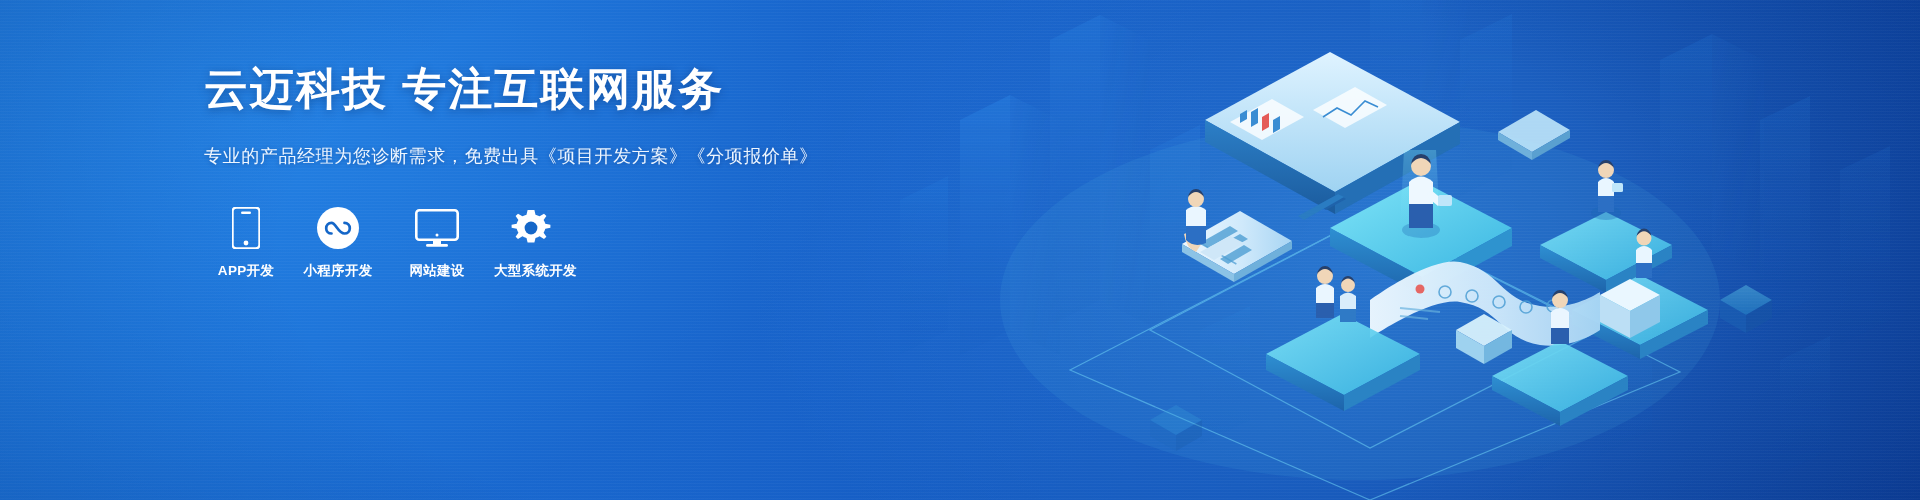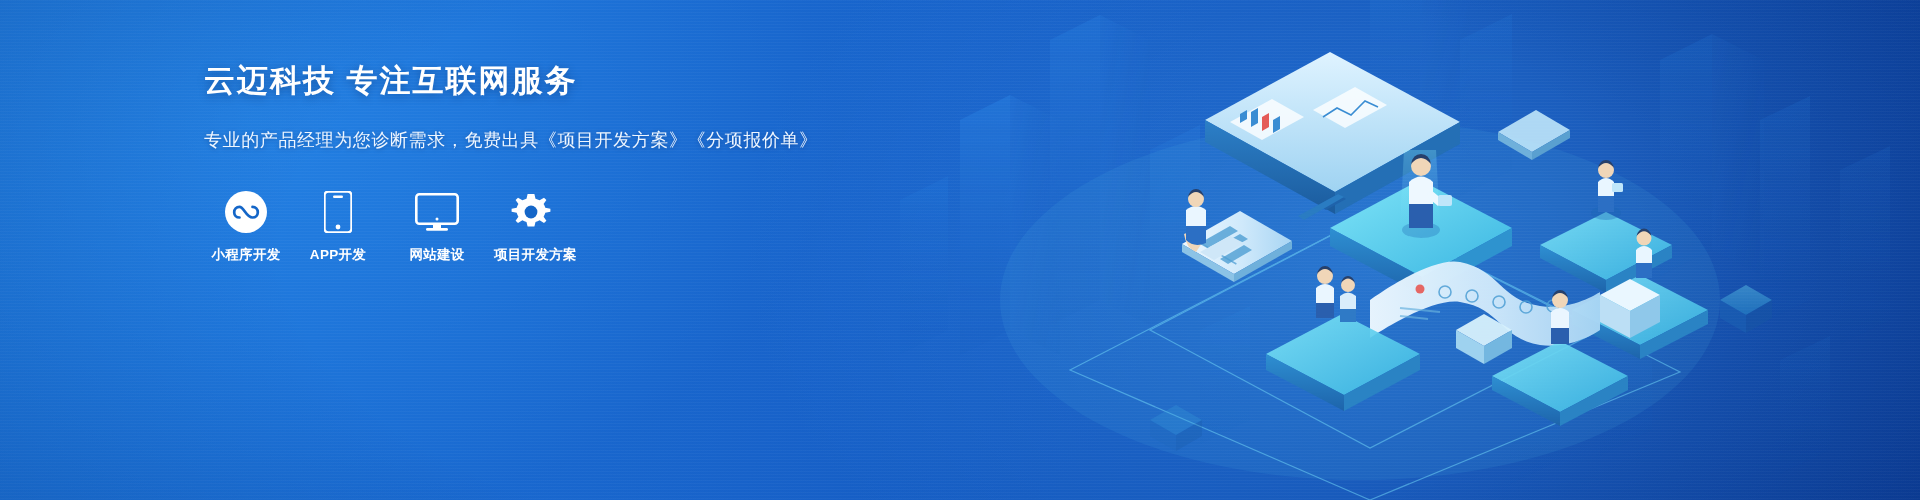--- a/index.html
+++ b/index.html
@@ -28,21 +28,21 @@
   .vignette {
     position:absolute; inset:0;
     background:radial-gradient(ellipse 1500px 700px at 50% 50%, rgba(0,0,0,0) 45%, rgba(4,32,86,0.30) 100%);
     pointer-events:none;
   }
 
   
   .copy { position:absolute; left:204px; top:62px; width:900px; z-index:6; }
 
   .headline {
-    font-size:31px; font-weight:bold; color:#ffffff;
+    font-size:44px; font-weight:bold; color:#ffffff;
     letter-spacing:2px; line-height:1.22;
     text-shadow:0 2px 8px rgba(3,33,86,0.38);
     white-space:nowrap;
   }
   .sub { margin-top:26px; }
   .sub-line {
     font-size:18px; color:#eef6ff; line-height:1.64;
     letter-spacing:0.6px; white-space:nowrap;
     text-shadow:0 1px 4px rgba(4,38,96,0.35);
   }
@@ -320,37 +320,37 @@
     <div class="headline">云迈科技 专注互联网服务</div>
 
     <div class="sub">
       <div class="sub-line">专业的产品经理为您诊断需求，免费出具《项目开发方案》《分项报价单》</div>
     </div>
 
     <div class="services">
 
       <div class="svc">
         <div class="svc-ic">
-          <svg width="42" height="42" viewBox="0 0 42 42">
-            <circle cx="21" cy="21" r="21" fill="#fff"></circle>
-            <path d="M14.5,26.5 c-3.2,0 -5.3,-2.3 -5.3,-5.3 c0,-3 2.1,-5.3 5.3,-5.3 c4.6,0 6.5,10.6 13,10.6 c3.2,0 5.3,-2.3 5.3,-5.3 c0,-3 -2.1,-5.3 -5.3,-5.3" fill="none" stroke="#1466c8" stroke-width="2.7" stroke-linecap="round"></path>
-          </svg>
-        </div>
-        <div class="svc-lb">小程序开发</div>
-      </div>
-
-      <div class="svc">
-        <div class="svc-ic">
           <svg width="28" height="42" viewBox="0 0 28 42">
             <rect x="0.5" y="0.5" width="27" height="41" rx="4" ry="4" fill="none" stroke="#fff" stroke-width="2.4"></rect>
             <rect x="9" y="4.5" width="10" height="2.6" rx="1.3" fill="#fff"></rect>
             <circle cx="14" cy="36" r="2.4" fill="#fff"></circle>
           </svg>
         </div>
         <div class="svc-lb">APP开发</div>
+      </div>
+
+      <div class="svc">
+        <div class="svc-ic">
+          <svg width="42" height="42" viewBox="0 0 42 42">
+            <circle cx="21" cy="21" r="21" fill="#fff"></circle>
+            <path d="M14.5,26.5 c-3.2,0 -5.3,-2.3 -5.3,-5.3 c0,-3 2.1,-5.3 5.3,-5.3 c4.6,0 6.5,10.6 13,10.6 c3.2,0 5.3,-2.3 5.3,-5.3 c0,-3 -2.1,-5.3 -5.3,-5.3" fill="none" stroke="#1466c8" stroke-width="2.7" stroke-linecap="round"></path>
+          </svg>
+        </div>
+        <div class="svc-lb">小程序开发</div>
       </div>
 
 
       <div class="svc">
         <div class="svc-ic">
           <svg width="44" height="40" viewBox="0 0 44 40">
             <rect x="1.3" y="1.3" width="41.4" height="29.4" rx="3" ry="3" fill="none" stroke="#fff" stroke-width="2.6"></rect>
             <circle cx="22" cy="26" r="1.5" fill="#fff"></circle>
             <rect x="18" y="31" width="8" height="4" fill="#fff"></rect>
             <rect x="11" y="35" width="22" height="2.8" rx="1.4" fill="#fff"></rect>
@@ -359,18 +359,18 @@
         <div class="svc-lb">网站建设</div>
       </div>
 
       <div class="svc">
         <div class="svc-ic">
           <svg width="42" height="42" viewBox="0 0 42 42">
             <path d="M21,0 l3.4,0 l1.1,5.1 a16,16 0 0 1 4.1,1.7 l4.4,-2.8 l2.4,2.4 l-2.8,4.4 a16,16 0 0 1 1.7,4.1 l5.1,1.1 l0,3.4 l-5.1,1.1 a16,16 0 0 1 -1.7,4.1 l2.8,4.4 l-2.4,2.4 l-4.4,-2.8 a16,16 0 0 1 -4.1,1.7 l-1.1,5.1 l-3.4,0 l-3.4,0 l-1.1,-5.1 a16,16 0 0 1 -4.1,-1.7 l-4.4,2.8 l-2.4,-2.4 l2.8,-4.4 a16,16 0 0 1 -1.7,-4.1 l-5.1,-1.1 l0,-3.4 l5.1,-1.1 a16,16 0 0 1 1.7,-4.1 l-2.8,-4.4 l2.4,-2.4 l4.4,2.8 a16,16 0 0 1 4.1,-1.7 l1.1,-5.1 z" fill="#fff" transform="translate(0,3) scale(1,0.92)"></path>
             <circle cx="21" cy="21" r="6.4" fill="#1466c8"></circle>
           </svg>
         </div>
-        <div class="svc-lb">项目开发方案</div>
+        <div class="svc-lb">大型系统开发</div>
       </div>
 
     </div>
   </div>
 </div>
 
 </body></html>

